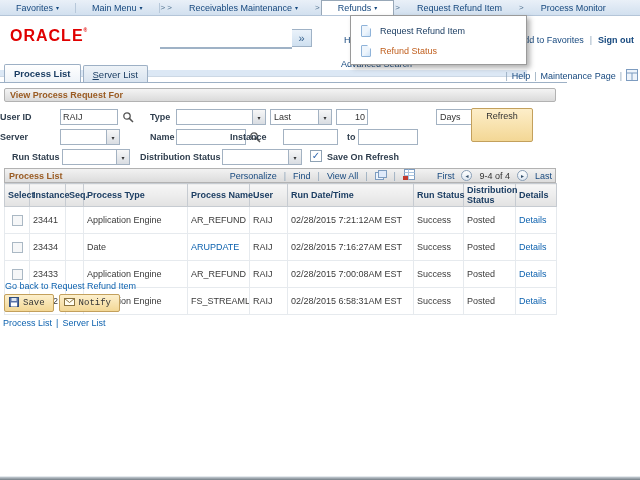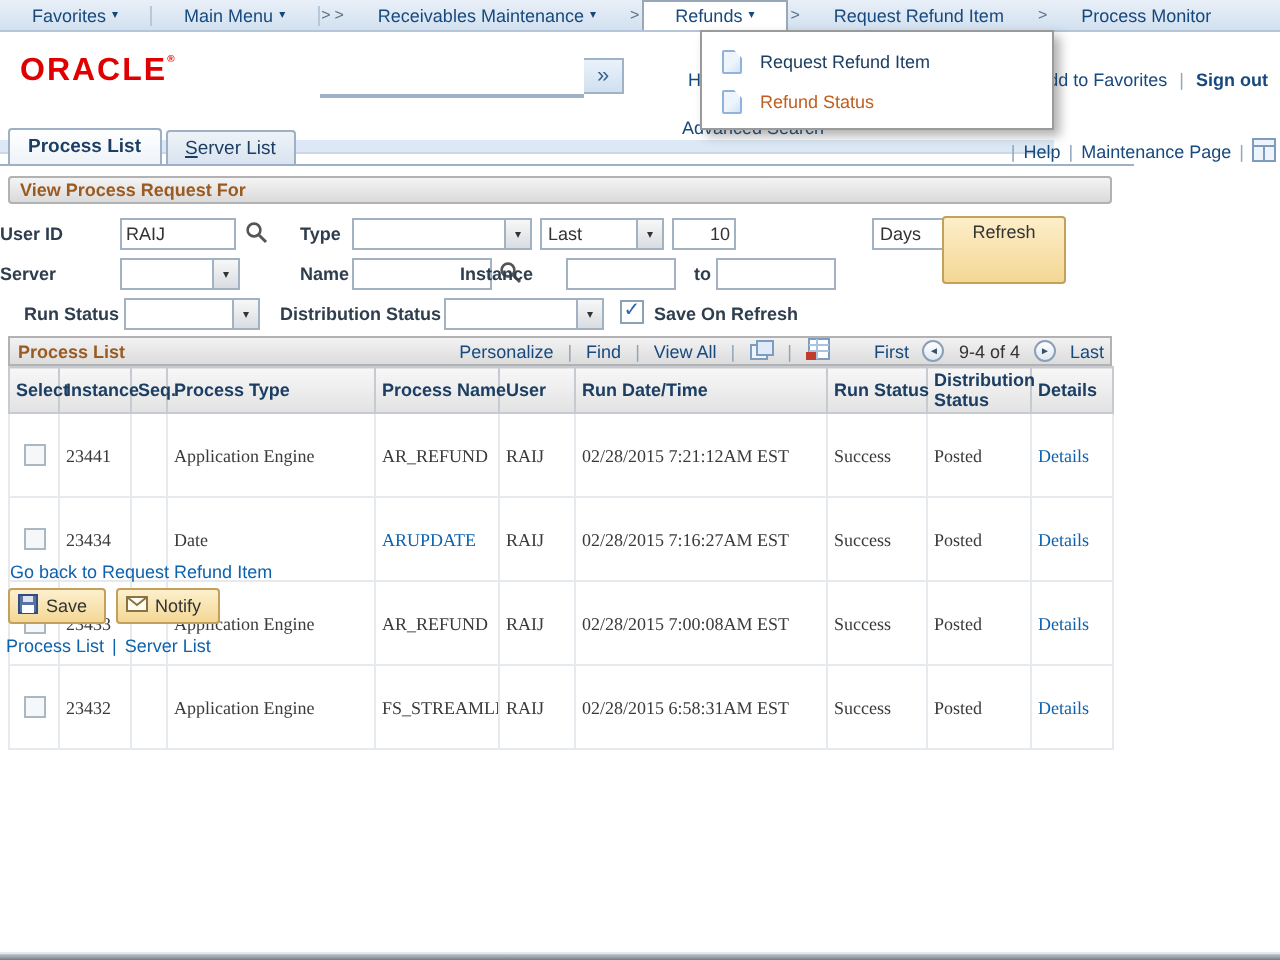--- a/index.html
+++ b/index.html
@@ -81,30 +81,30 @@
   .gridtools { display:flex; align-items:center; gap:7px; padding-right:3px; color:#17497f; white-space:nowrap; }
   .pgarrow { width:11px; height:11px; border-radius:50%; border:1px solid #8aa0b8;
              background:linear-gradient(#ffffff,#dfe8f1); font-size:5px; color:#35506b;
              display:flex; align-items:center; justify-content:center; cursor:pointer; }
   .pgrange { color:#333; }
   .ptable { position:absolute; left:4px; top:183px; width:552px; border-collapse:collapse; table-layout:fixed;
             font-size:9px; border:1px solid #bfc5cb; }
   .ptable th { background:linear-gradient(#f7f7f7,#e2e2e2); color:#1c3e63; font-weight:bold; text-align:left;
                padding:1px 3px; border:1px solid #c6cbd1; height:22px; vertical-align:middle; line-height:10px; white-space:nowrap; }
   .ptable th.wrap { white-space:normal; }
-  .ptable td { padding:15px 3px; border:1px solid #e6eaee; color:#3a3a3a; height:15px; vertical-align:middle;
-               white-space:nowrap; overflow:hidden; background:#fff;font-family:Liberation Serif, serif; }
+  .ptable td { padding:1px 3px; border:1px solid #e6eaee; color:#3a3a3a; height:27px; vertical-align:middle;
+               white-space:nowrap; overflow:hidden; background:#fff; }
   .cb { width:11px; height:11px; background:#f6f7f8; border:1px solid #aab8c4; margin:0 auto; cursor:pointer; }
   .bluelink { color:#0d62af; cursor:pointer; }
   
   .goback { position:absolute; left:5px; top:281px; font-size:9px; color:#0d62af; cursor:pointer; }
   .actionbtns { position:absolute; left:4px; top:294px; display:flex; gap:5px; }
   .tanbtn { height:18px; padding:0 8px 0 4px; display:flex; align-items:center; gap:4px;
             background:linear-gradient(#fdf0cd,#f3d795); border:1px solid #c3a05c; border-radius:2px;
-            font-size:9px; color:#333; cursor:pointer; }
+            font-size:9px; color:#333; cursor:pointer;font-family:Liberation Mono, monospace; }
   .footerlinks { position:absolute; left:3px; top:318px; font-size:9px; color:#0d62af; display:flex; gap:4px; }
   .bottomstrip { position:absolute; left:0; top:476px; width:640px; height:4px;
                  background:linear-gradient(#c2cad0,#747e86); border-top:1px solid #e4e9ed; }
 </style>
 </head>
 <body>
 
 <div id="screen">
 
   <div class="topbar">

